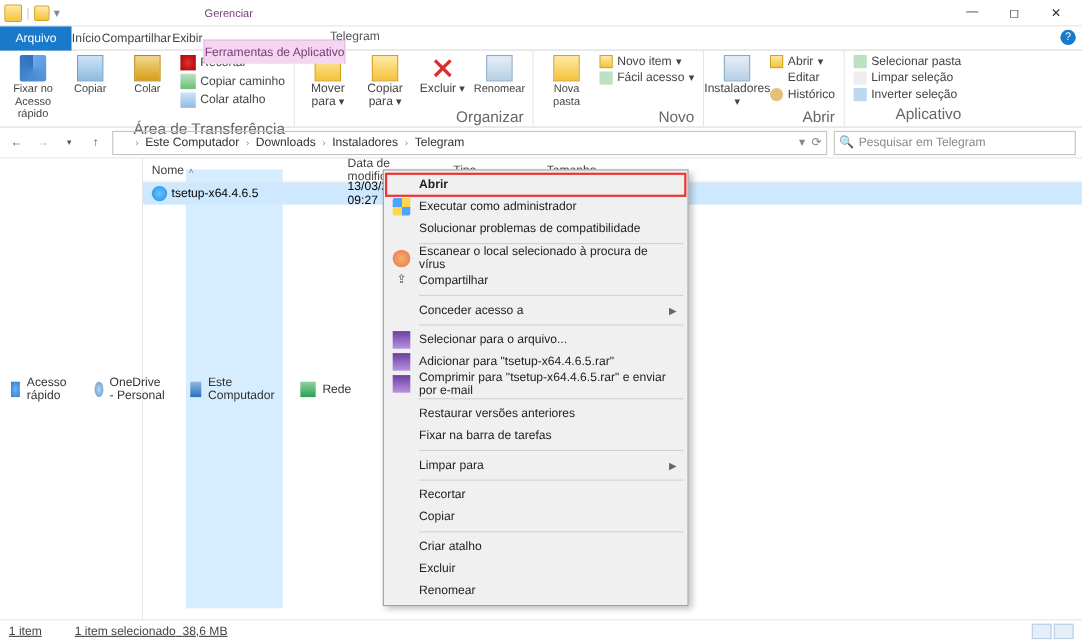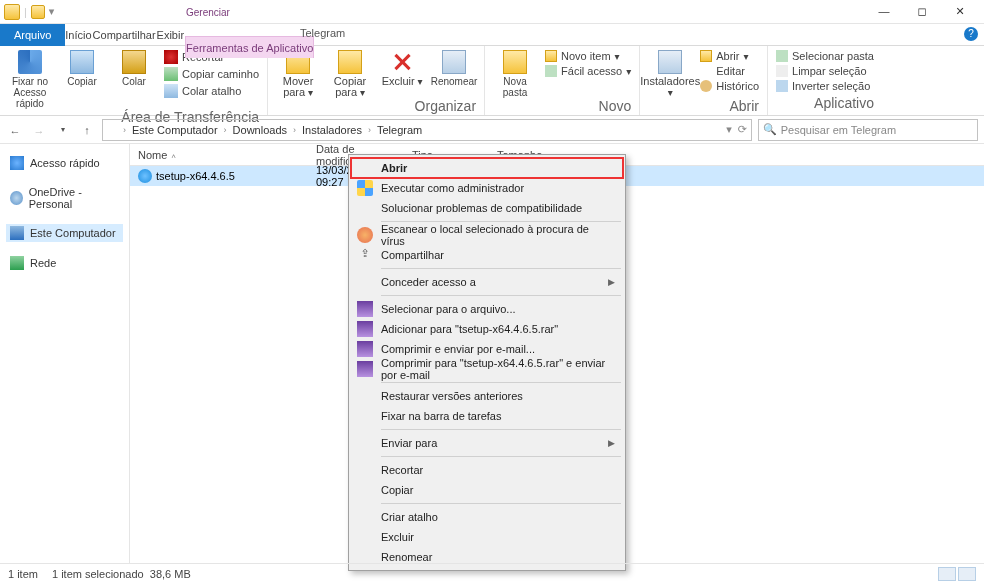--- a/index.html
+++ b/index.html
@@ -49,21 +49,21 @@
 
 .navbar { height: 28px; display:flex; align-items:center; gap:6px; padding: 0 6px; border-bottom:1px solid #e5e5e5;}
 .navbar .navbtn { width:18px; height:18px; display:flex; align-items:center; justify-content:center; color:#555;}
 .navbar .navbtn.disabled{ color:#bbb; }
 .navbar .addr { flex:1; height:22px; border:1px solid #c2c2c2; display:flex; align-items:center; padding:0 4px; gap:2px;}
 .navbar .addr .crumb { padding:0 4px; color:#333;}
 .navbar .addr .sep { color:#888; font-size:9px; }
 .navbar .search { width: 220px; height:22px; border:1px solid #c2c2c2; display:flex; align-items:center; padding:0 4px; gap:4px; color:#888;}
 
 .body-row { display:flex; height: calc(583px - 24px - 22px - 70px - 28px - 20px); }
-.sidebar { width: 130px; border-right:1px solid #e5e5e5; padding:10px 6px; display:flex; flex-direction:column; gap:12px;}
+.sidebar { width: 130px; border-right:1px solid #e5e5e5; padding:10px 6px; display:flex; flex-direction:row; gap:12px;}
 .sidebar .navitem { display:flex; align-items:center; gap:6px; padding:2px 4px; color:#333;}
 .sidebar .navitem.sel { background:#d6ecff; }
 .sidebar .navitem .ic { width:14px; height:14px; }
 .ic-star { background: radial-gradient(#6bb3ff,#2a7bd1);}
 .ic-cloud { background: radial-gradient(#bcd7ee,#5a92ca); border-radius:50%;}
 .ic-pc { background: linear-gradient(#8fb9e0,#2c6fbf);}
 .ic-net { background: linear-gradient(#8fd2a0,#2c9f4f);}
 
 .content { flex:1; position:relative;}
 .cols { height:22px; border-bottom:1px solid #e5e5e5; display:flex; align-items:center; color:#444;}
@@ -79,21 +79,21 @@
 .ctx { position:absolute; left:348px; top:154px; width:278px; background:#f0f0f0; border:1px solid #a0a0a0; box-shadow:3px 3px 6px rgba(0,0,0,.25); padding:3px 2px;}
 .ctx .row { height:20px; display:flex; align-items:center; padding:0 8px 0 30px; position:relative; color:#222;}
 .ctx .row .sub { position:absolute; right:8px; color:#666; font-size:9px;}
 .ctx .row .ric { position:absolute; left:6px; width:16px; height:16px; top:2px;}
 .ctx .sep { height:1px; background:#d0d0d0; margin:3px 2px 3px 30px;}
 .ctx .highlight { outline:2px solid #e33; outline-offset:-1px; }
 .ric-shield{ background: conic-gradient(#ffd54a 0 25%, #4aa3ff 0 50%, #ffd54a 0 75%, #4aa3ff 0); border-radius:2px;}
 .ric-virus{ background: radial-gradient(#f7b267,#e76f51); border-radius:50%;}
 .ric-rar{ background: linear-gradient(#6b3fa0,#b892e0); }
 
-.status { position:absolute; bottom:0; left:0; right:0; height:20px; border-top:1px solid #e5e5e5; display:flex; align-items:center; padding:0 8px; gap:14px; color:#444;}
+.status { position:absolute; bottom:0; left:0; right:0; height:20px; border-top:1px solid #e5e5e5; display:flex; align-items:center; padding:0 8px; gap:30px; color:#444;text-decoration:underline;}
 .status .view { margin-left:auto; display:flex; gap:2px;}
 .status .view span{ width:18px; height:14px; border:1px solid #b7cfe6; background:#e6eef7;}
 </style>
 </head>
 <body>
 
 <div class="titlebar">
   <div class="qat">
     <div class="folder-ico"></div>
     <span style="color:#ccc">|</span>
@@ -323,36 +323,32 @@
   <div class="row">
       <div class="ric ric-rar"></div>
       <span>Selecionar para o arquivo...</span>
     </div>
   <div class="row">
       <div class="ric ric-rar"></div>
       <span>Adicionar para "tsetup-x64.4.6.5.rar"</span>
     </div>
   <div class="row">
       <div class="ric ric-rar"></div>
-      <span>Comprimir e enviar por e-mail...</span>
-    </div>
-  <div class="row">
-      <div class="ric ric-rar"></div>
       <span>Comprimir para "tsetup-x64.4.6.5.rar" e enviar por e-mail</span>
     </div>
   <div class="sep"></div>
   <div class="row">
       <span>Restaurar versões anteriores</span>
     </div>
   <div class="row">
       <span>Fixar na barra de tarefas</span>
     </div>
   <div class="sep"></div>
   <div class="row">
-      <span>Enviar para</span>
+      <span>Limpar para</span>
       <span class="sub">▶</span>
     </div>
   <div class="sep"></div>
   <div class="row">
       <span>Recortar</span>
     </div>
   <div class="row">
       <span>Copiar</span>
     </div>
   <div class="sep"></div>

